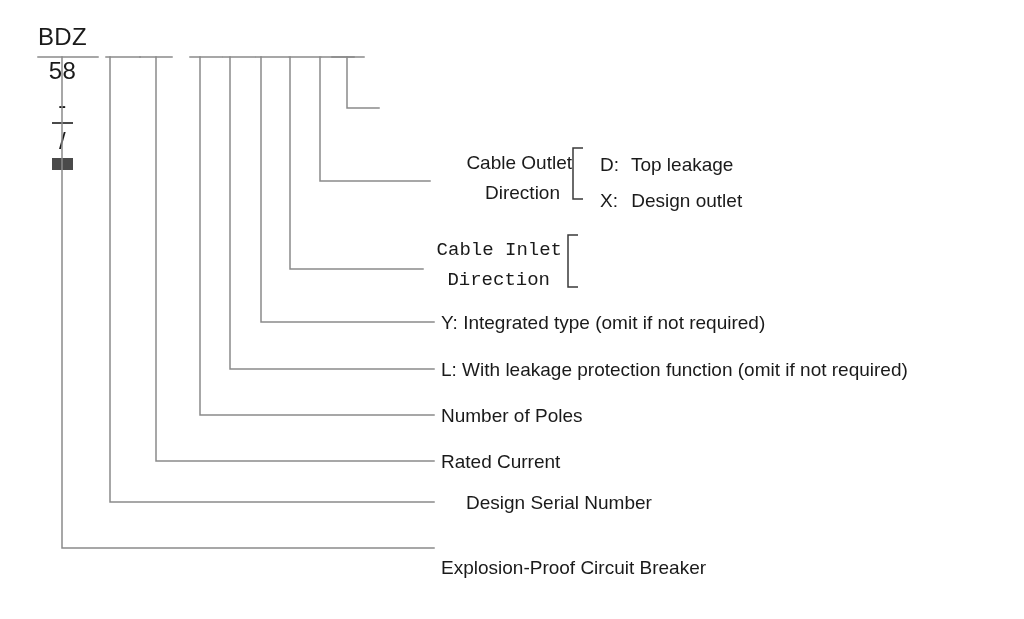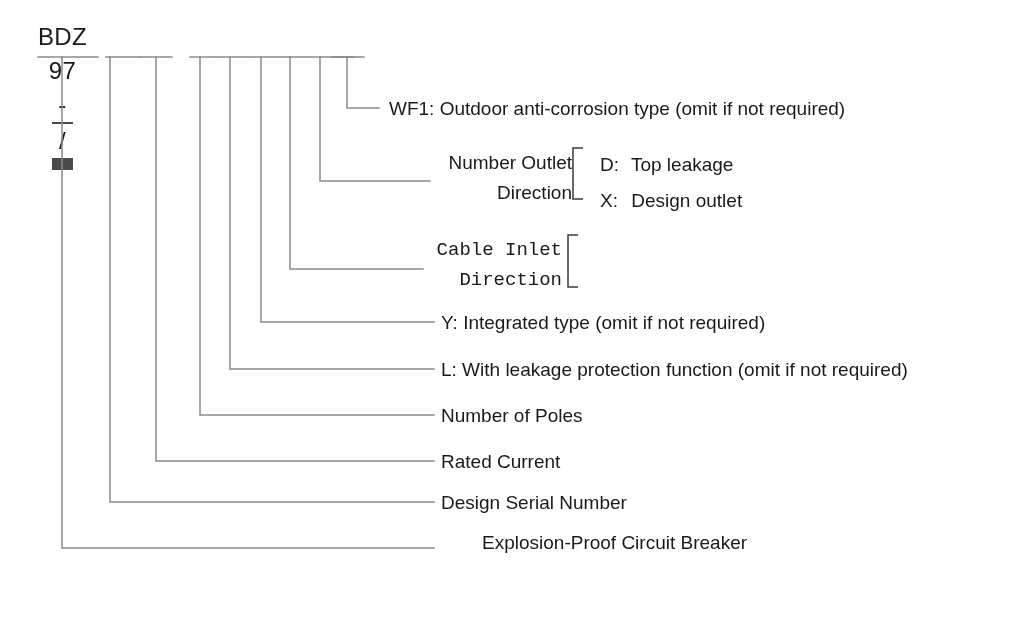--- a/index.html
+++ b/index.html
@@ -73,41 +73,42 @@
   }
   .group-title {
     position: absolute;
     font-size: 19px;
     line-height: 30px;
     text-align: right;
     white-space: nowrap;
   }
   .group-title .gt-l2 {
     display: block;
+    padding-right: 12px;
   }
   .opt-list {
     position: absolute;
     font-size: 19px;
     line-height: 36px;
     white-space: nowrap;
   }
   .opt-row .opt-key {
     display: inline-block;
     width: 26px;
   }
 </style>
 </head>
 <body>
 
 <div id="diagram-root">
 
   <div id="model-code">
     <span class="code-text">BDZ</span>
     <span class="gap-sm"></span>
-    <span class="code-text">97</span>
+    <span class="code-text">58</span>
     <span class="gap-sm"></span>
     <span class="code-text">-</span>
     <span class="gap-sm"></span>
     <span class="code-box"></span>
     <span class="code-slash">/</span>
     <span class="code-box"></span>
     <span class="code-box"></span>
     <span class="code-box"></span>
     <span class="code-box"></span>
     <span class="code-box"></span>
@@ -145,24 +146,23 @@
 
       <path d="M 62 57 L 62 548 L 434 548"></path>
     </g>
 
     <g stroke="#3a3a3a" stroke-width="1.5" fill="none" stroke-linecap="butt" stroke-linejoin="miter">
       <path d="M 583 148 L 573 148 L 573 199 L 583 199"></path>
       <path d="M 578 235 L 568 235 L 568 287 L 578 287"></path>
     </g>
   </svg>
 
-  <div class="ann ann-left" style="left:389px; top:97px;">WF1: Outdoor anti-corrosion type (omit if not required)</div>
 
   <div class="group-title" style="left:300px; top:148px; width:272px;">
-    <span class="gt-l1">Number Outlet</span>
+    <span class="gt-l1">Cable Outlet</span>
     <span class="gt-l2">Direction</span>
   </div>
   <div class="opt-list" style="left:600px; top:147px;">
     <div class="opt-row">
       <span class="opt-key">D:</span>
       <span class="opt-val">Top leakage</span>
     </div>
     <div class="opt-row">
       <span class="opt-key">X:</span>
       <span class="opt-val">Design outlet</span>
@@ -175,17 +175,17 @@
   </div>
 
   <div class="ann ann-left" style="left:441px; top:311px;">Y: Integrated type (omit if not required)</div>
 
   <div class="ann ann-left" style="left:441px; top:358px;">L: With leakage protection function (omit if not required)</div>
 
   <div class="ann ann-left" style="left:441px; top:450px;">Rated Current</div>
 
   <div class="ann ann-left" style="left:441px; top:404px;">Number of Poles</div>
 
-  <div class="ann ann-left" style="left:441px; top:491px;">Design Serial Number</div>
+  <div class="ann ann-left" style="left:466px; top:491px;">Design Serial Number</div>
 
-  <div class="ann ann-left" style="left:441px; top:531px;margin-left:41px;">Explosion-Proof Circuit Breaker</div>
+  <div class="ann ann-left" style="left:441px; top:556px;">Explosion-Proof Circuit Breaker</div>
 
 </div>
 
 </body></html>

